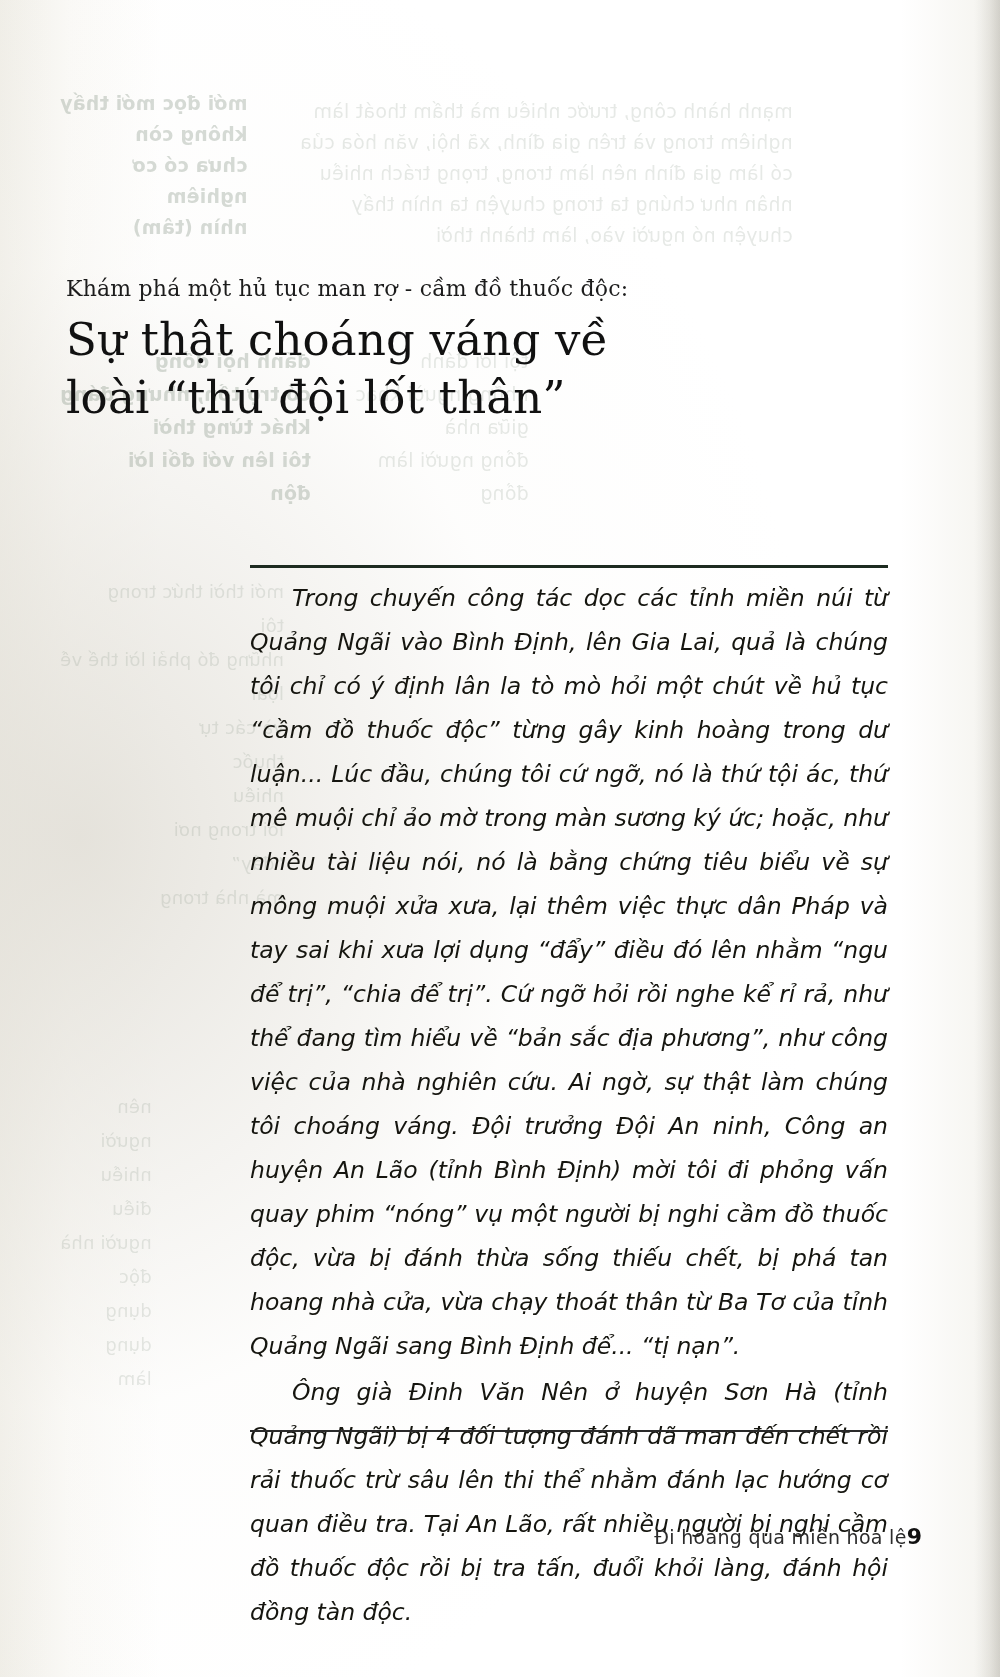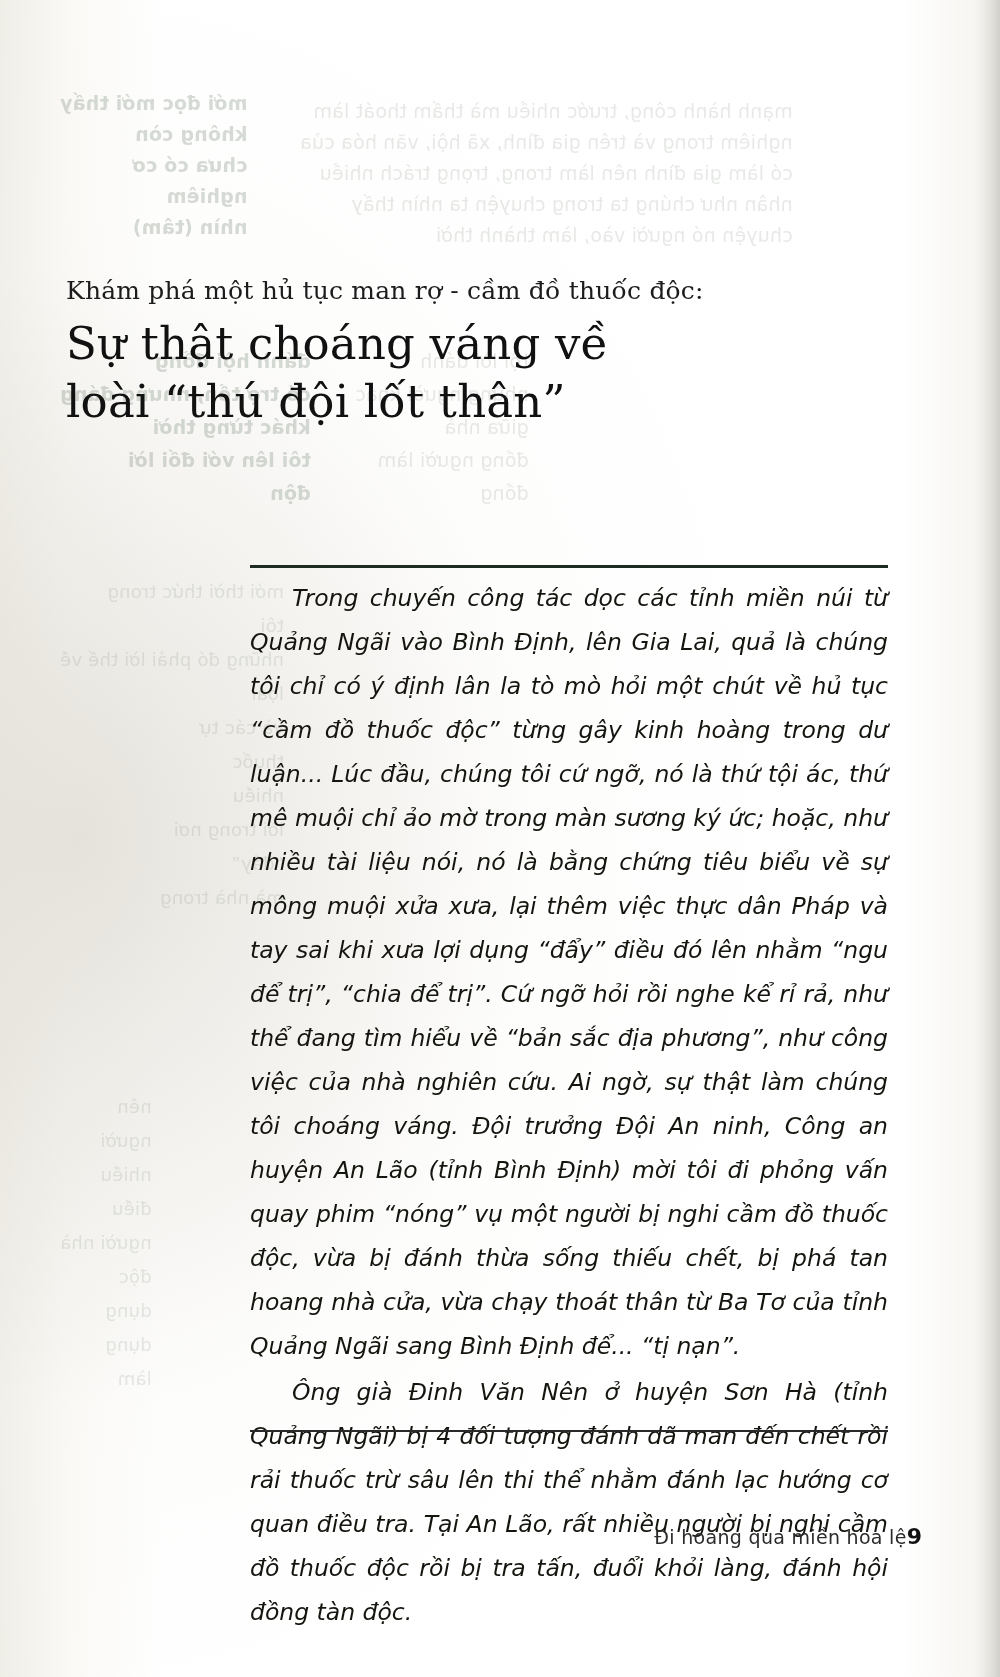--- a/index.html
+++ b/index.html
@@ -56,21 +56,21 @@
 
   
   .headline {
     position: absolute;
     left: 66px;
     top: 276px;
     width: 860px;
   }
   .kicker {
     font-family: "DejaVu Serif", serif;
-    font-size: 25px;
+    font-size: 22px;
     color: #1c1c1c;
     letter-spacing: .2px;
     white-space: nowrap;
   }
   .title {
     font-family: "DejaVu Serif", serif;
     font-size: 45px;
     line-height: 58px;
     color: #111111;
     margin-top: 10px;

